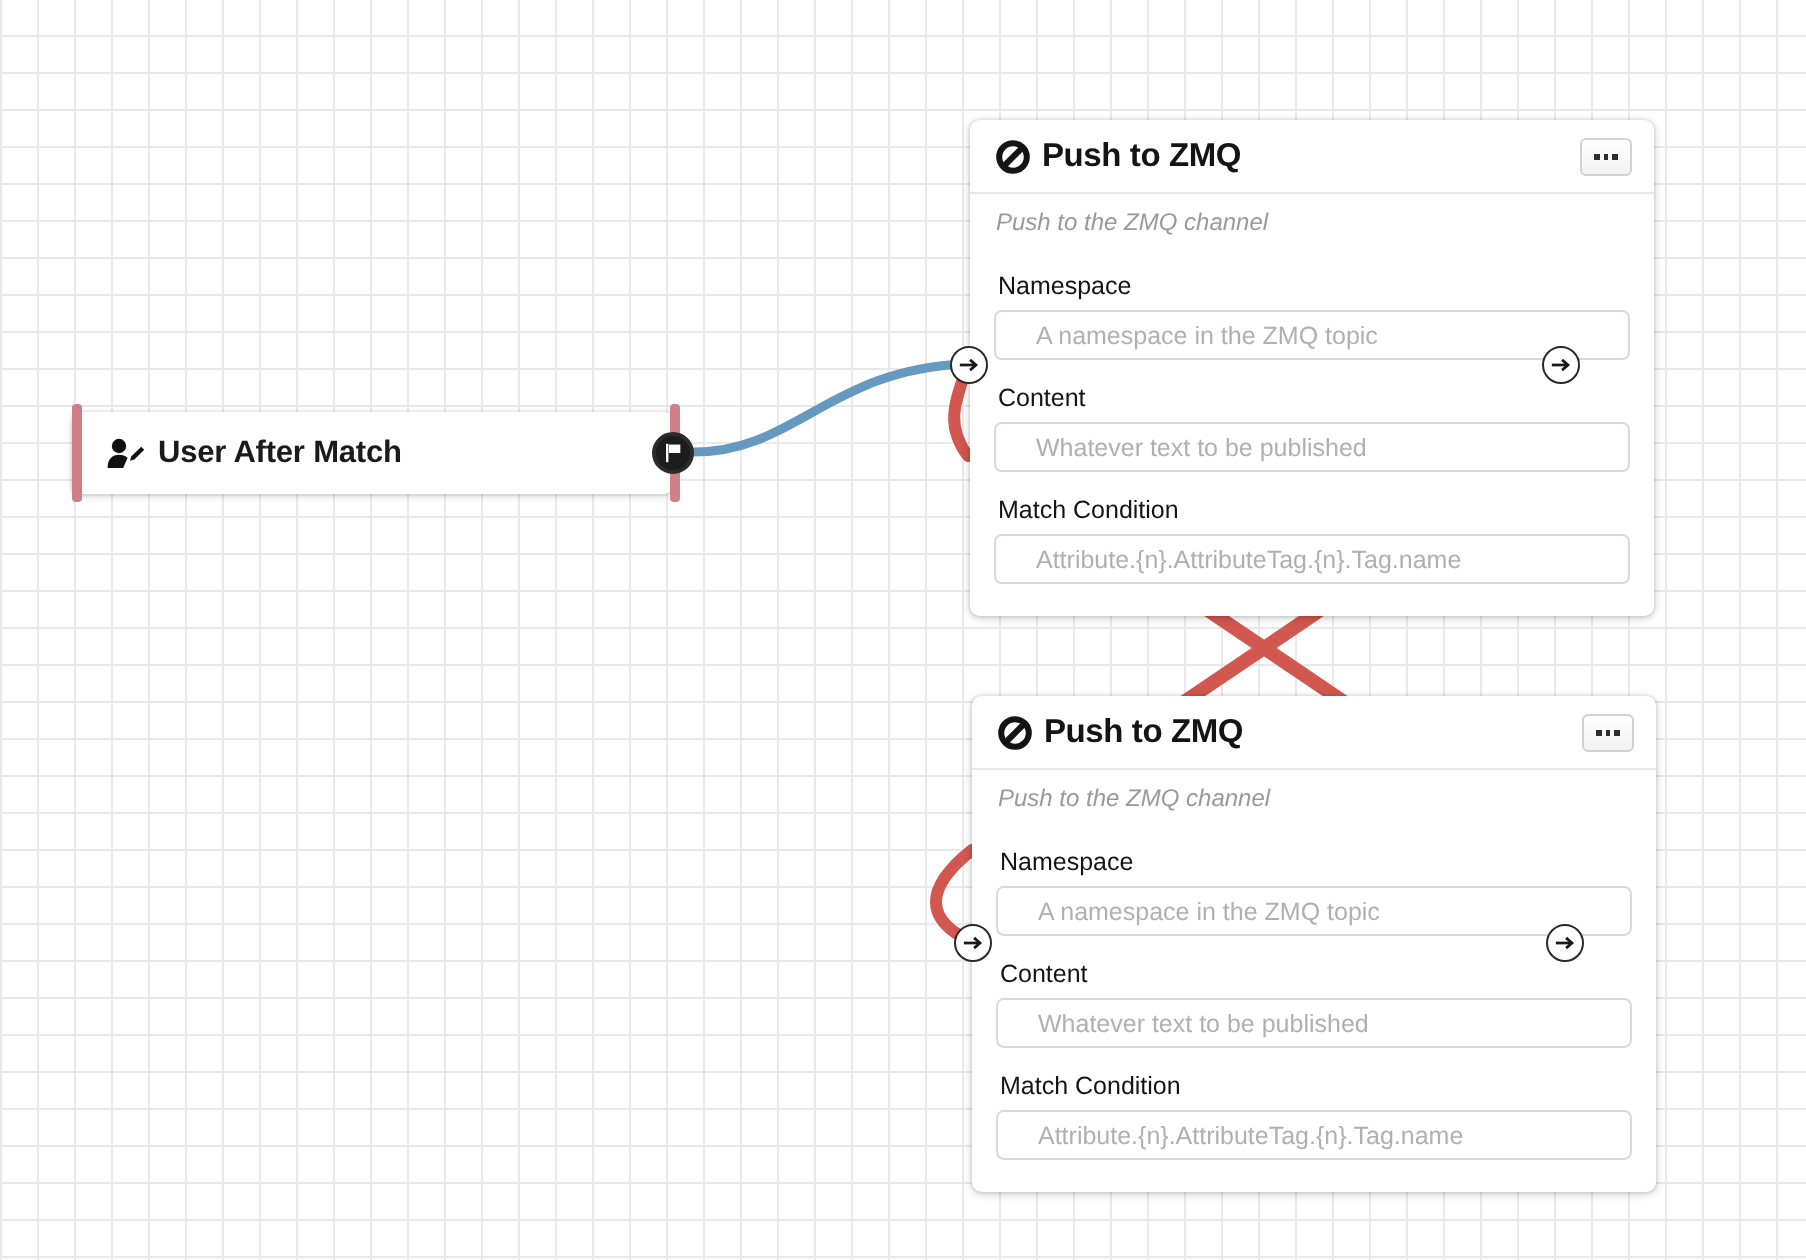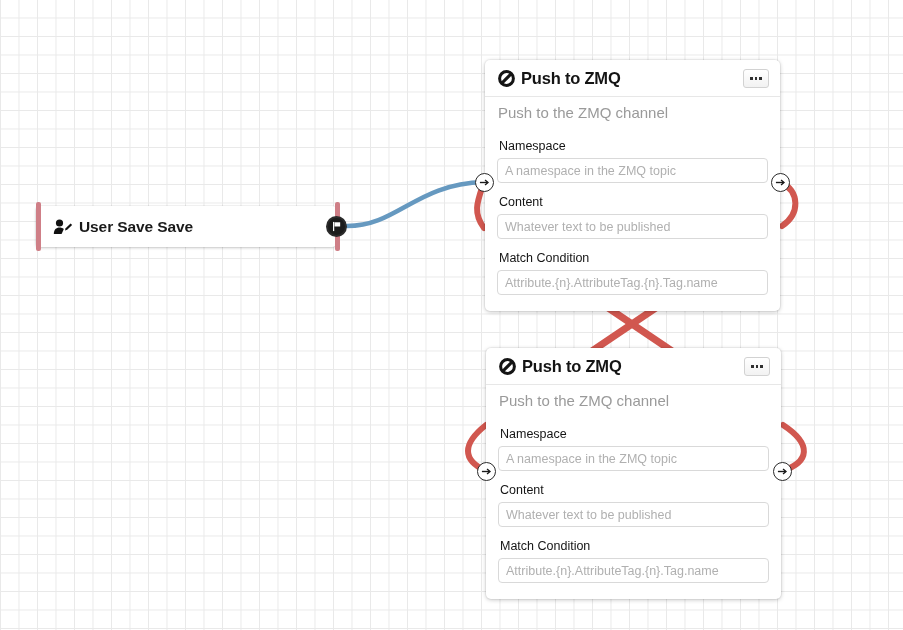--- a/index.html
+++ b/index.html
@@ -93,21 +93,21 @@
     box-sizing: border-box;
     display: flex;
     align-items: center;
     justify-content: center;
     z-index: 6;
   }
 
   
   .zmq-card {
     position: absolute;
-    width: 295px;
+    width: 342px;
     background: #ffffff;
     border-radius: 5px;
     box-shadow: 0 1px 4px rgba(0,0,0,0.22), 0 0 0 1px rgba(0,0,0,0.04);
     box-sizing: border-box;
     z-index: 4;
   }
   #card-1 { left: 485px; top: 60px; }
   #card-2 { left: 486px; top: 348px; }
 
   .card-header {
@@ -143,41 +143,42 @@
   }
   .dots-button span {
     display: block;
     width: 2.5px;
     height: 2.5px;
     background: #2f2f2f;
   }
 
   .card-subtitle {
     padding: 7px 13px 2px 13px;
-    font-size: 15px;
+    font-size: 12px;
     color: #9a9a9a;
+    font-style: italic;
   }
 
   .card-body { padding: 4px 12px 16px 12px; }
 
   .field { margin-top: 12px; }
   .field-label {
     font-size: 12.5px;
     color: #141414;
     display: block;
     margin-bottom: 5px;
     margin-left: 2px;
   }
   .field-input {
     width: 100%;
     height: 25px;
     box-sizing: border-box;
     border: 1px solid #d9d9d9;
     border-radius: 4px;
-    padding: 0 7px;
+    padding: 0 20px;
     font-size: 12.5px;
     font-family: "Liberation Sans", sans-serif;
     color: #000000;
     background: #ffffff;
     outline: none;
   }
   .field-input::placeholder { color: #b0b0b0; }
 
   
   .arrow-handle {
@@ -222,21 +223,21 @@
   <div class="trigger-node">
     <div class="left-bar"></div>
     <div class="right-bar"></div>
     <span class="trigger-icon">
       <svg width="20" height="16" viewBox="0 0 20 16" xmlns="http://www.w3.org/2000/svg">
         <circle cx="6.5" cy="4" r="3.6" fill="currentColor"></circle>
         <path d="M0.8 15 C0.8 10.4 3.2 8.4 6.5 8.4 C8.2 8.4 9.7 8.9 10.8 9.9 L8.6 15 Z" fill="currentColor"></path>
         <path d="M17.6 4.4 L19.1 5.9 L14.2 10.8 L12.0 11.4 L12.6 9.2 Z" fill="currentColor"></path>
       </svg>
     </span>
-    <span class="trigger-label">User Save Save</span>
+    <span class="trigger-label">User After Match</span>
   </div>
 
   <div class="flag-handle">
     <svg width="11" height="11" viewBox="0 0 12 12" xmlns="http://www.w3.org/2000/svg">
       <rect x="2.2" y="1" width="1.3" height="10" fill="#ffffff"></rect>
       <path d="M3.8 1.4 L10 1.4 L10 6 L3.8 6 Z" fill="#ffffff"></path>
     </svg>
   </div>
 
   <div class="zmq-card" id="card-1">

